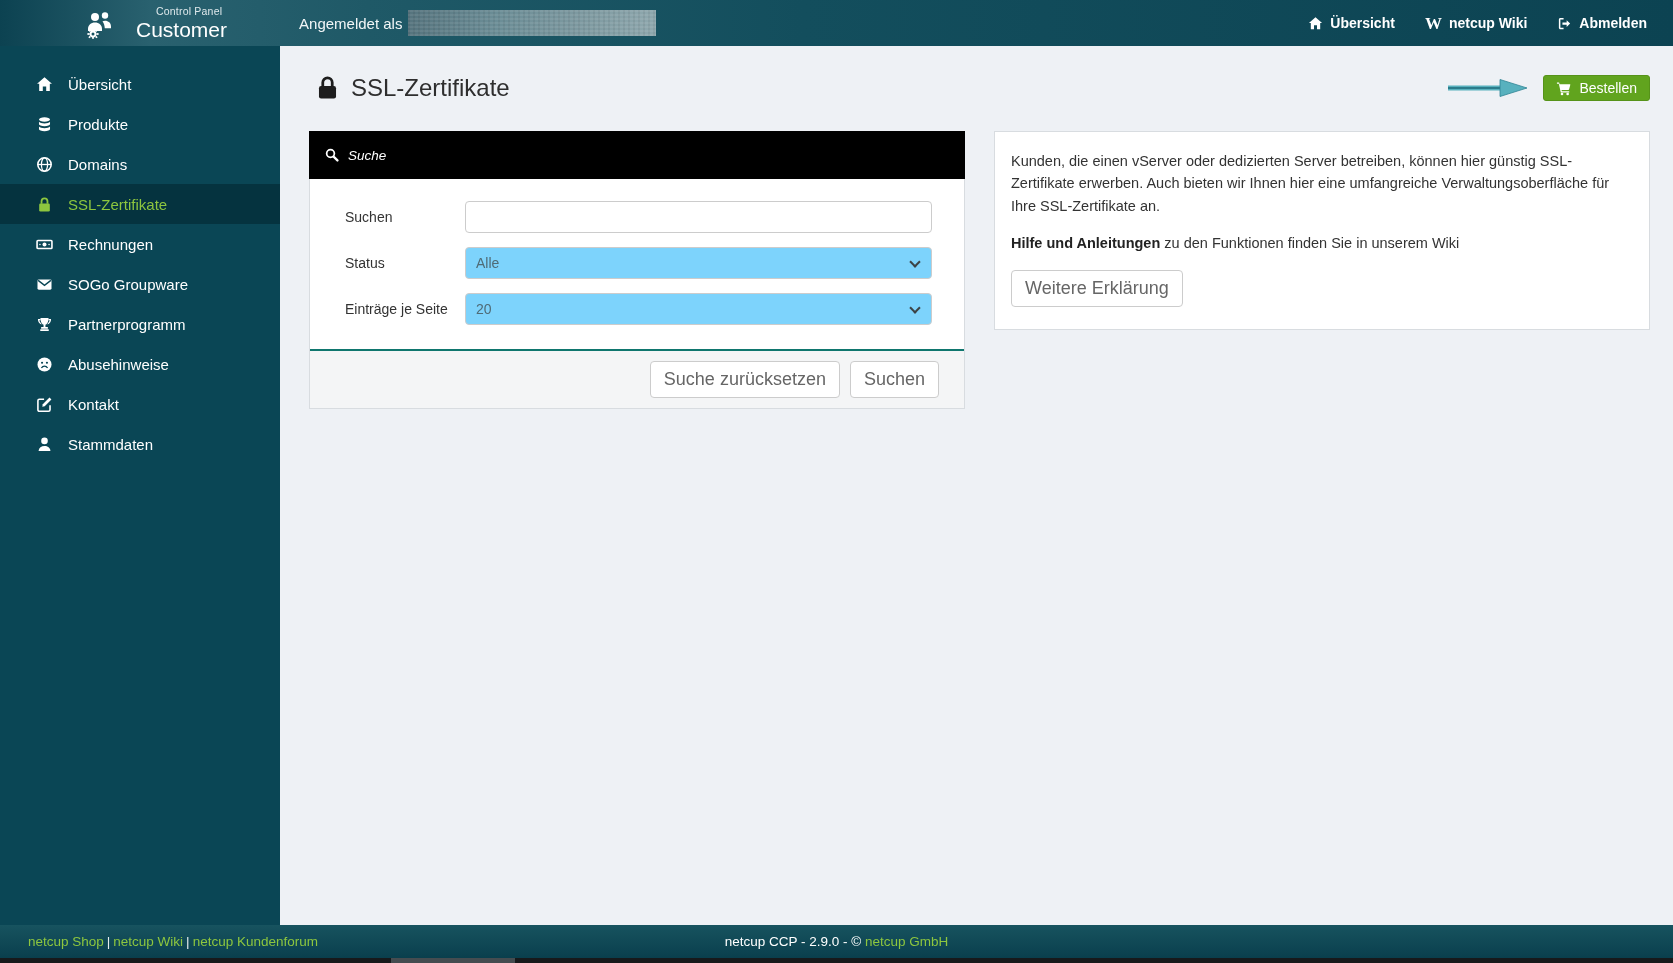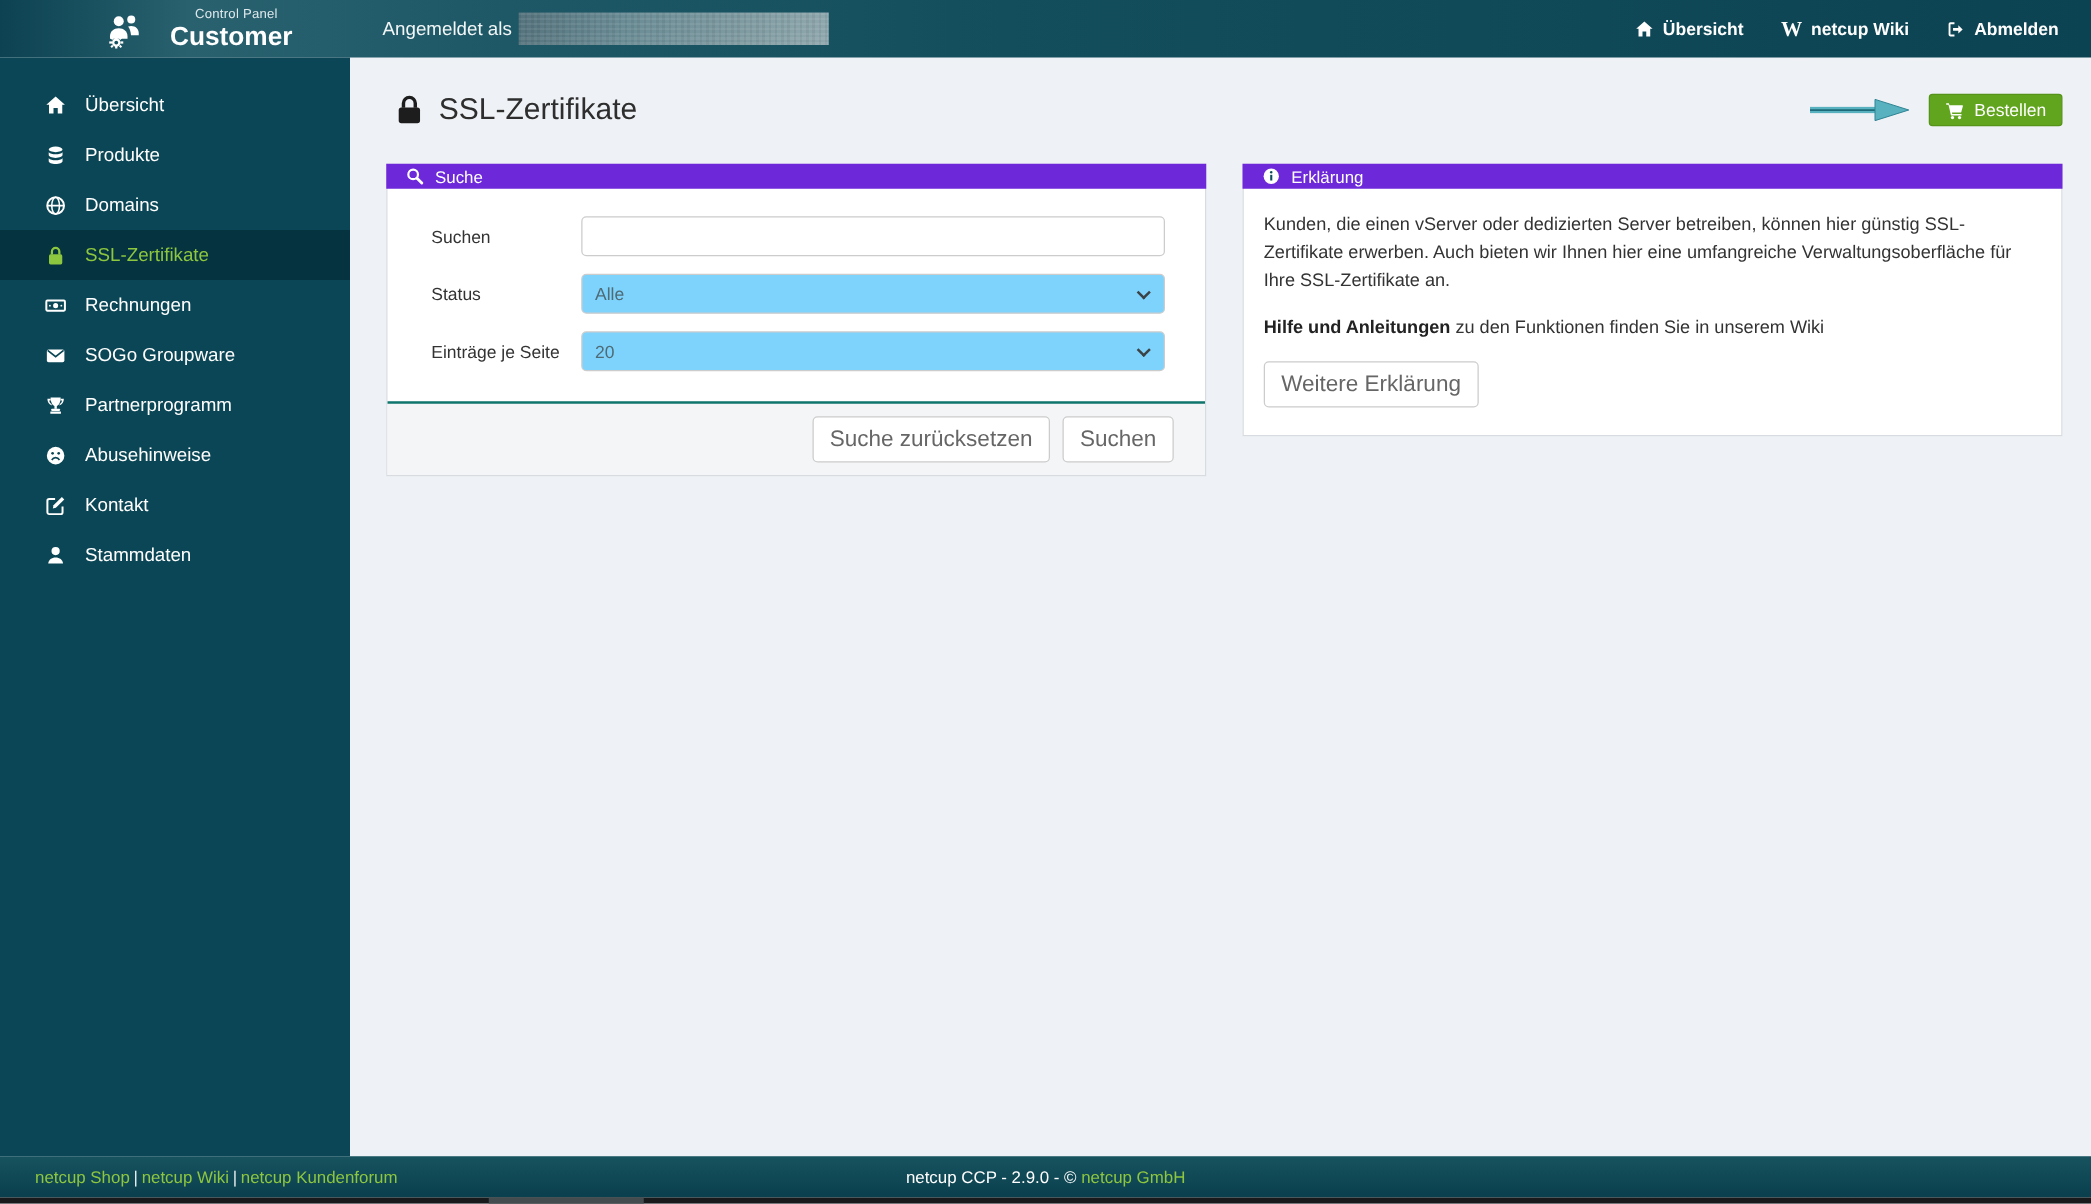--- a/index.html
+++ b/index.html
@@ -13,21 +13,21 @@
 
   
   .topbar {
     height:46px; flex:0 0 46px; display:flex; align-items:center; color:#fff;
     background:linear-gradient(90deg,#0c4251 0%,#29616f 9%,#1f5967 22%,#134e5d 48%,#0c4352 100%);
   }
   .logo { margin-left:84px; display:flex; align-items:flex-end; gap:20px; cursor:pointer; }
   .logo svg { width:32px; height:30px; }
   .logo-text { display:flex; flex-direction:column; line-height:1; }
   .logo-line1 { font-size:10.5px; color:#dfe9ec; margin-left:20px; margin-bottom:2px; letter-spacing:.2px; }
-  .logo-line2 { font-size:21px; font-weight:bold; }
+  .logo-line2 { font-size:21px; font-weight:normal; }
   .logged-in { margin-left:72px; font-size:15px; color:#f2f6f7; }
   .redacted {
     width:248px; height:26px; margin-left:6px;
     background:
       repeating-linear-gradient(0deg, rgba(255,255,255,.07) 0 2px, transparent 2px 4px),
       repeating-linear-gradient(90deg, rgba(0,0,0,.06) 0 2px, transparent 2px 5px),
       linear-gradient(90deg,#56747e,#6b8d96 35%,#7d99a0 68%,#8fa8ae);
   }
   .topbar-right { margin-left:auto; margin-right:26px; display:flex; align-items:center; gap:30px; }
   .top-link { display:flex; align-items:center; gap:7px; font-size:14px; font-weight:bold; color:#fff; cursor:pointer; white-space:nowrap; }
@@ -55,22 +55,22 @@
     display:flex; align-items:center; gap:8px; cursor:pointer;
     background:#61a41e; border:1px solid #569319; border-radius:3px;
     color:#fff; font-size:14px; padding:5px 12px; height:26px;
     font-family:"Liberation Sans", sans-serif;
   }
   .btn-order svg { width:15px; height:15px; }
 
   .panels-row { display:flex; gap:29px; margin-top:15px; align-items:flex-start; }
   .panel { background:#fff; border:1px solid #d8dce0; }
   .panel-header {
-    margin:-1px -1px 0 -1px; height:20px; background:#6d28d9; color:#fff;
-    display:flex; align-items:center; gap:9px; padding:0 16px; font-size:13.5px;
+    margin:-1px -1px 0 -1px; height:48px; background:#000000; color:#fff;
+    display:flex; align-items:center; gap:9px; padding:0 16px; font-size:13.5px;font-style:italic;
   }
   .panel-header svg { width:14px; height:14px; }
   .panel-search, .panel-explain { width:656px; flex:0 0 656px; }
 
   .search-body { padding:22px 32px 24px 35px; }
   .form-row { display:flex; align-items:center; margin-bottom:14px; }
   .form-row:last-child { margin-bottom:0; }
   .form-row label { width:120px; flex:0 0 120px; font-size:14px; color:#333; }
   .text-input {
     flex:1; height:32px; border:1px solid #ccc; border-radius:4px;
@@ -336,28 +336,20 @@
               </div>
             </div>
           </div>
           <div class="search-footer">
             <button class="btn">Suche zurücksetzen</button>
             <button class="btn">Suchen</button>
           </div>
         </section>
 
         <section class="panel panel-explain">
-          <div class="panel-header">
-            <svg viewBox="0 0 16 16" aria-hidden="true">
-              <circle cx="8" cy="8" r="7" fill="#fff"></circle>
-              <rect x="7.05" y="6.7" width="1.9" height="5.2" fill="#0b4b5b"></rect>
-              <circle cx="8" cy="4.3" r="1.15" fill="#0b4b5b"></circle>
-            </svg>
-            <span>Erklärung</span>
-          </div>
           <div class="explain-body">
             <p>Kunden, die einen vServer oder dedizierten Server betreiben, können hier günstig SSL-Zertifikate erwerben. Auch bieten wir Ihnen hier eine umfangreiche Verwaltungsoberfläche für Ihre SSL-Zertifikate an.</p>
             <p class="explain-help"><b>Hilfe und Anleitungen</b><span> zu den Funktionen finden Sie in unserem Wiki</span></p>
             <button class="btn">Weitere Erklärung</button>
           </div>
         </section>
       </div>
 
 
     </main>

